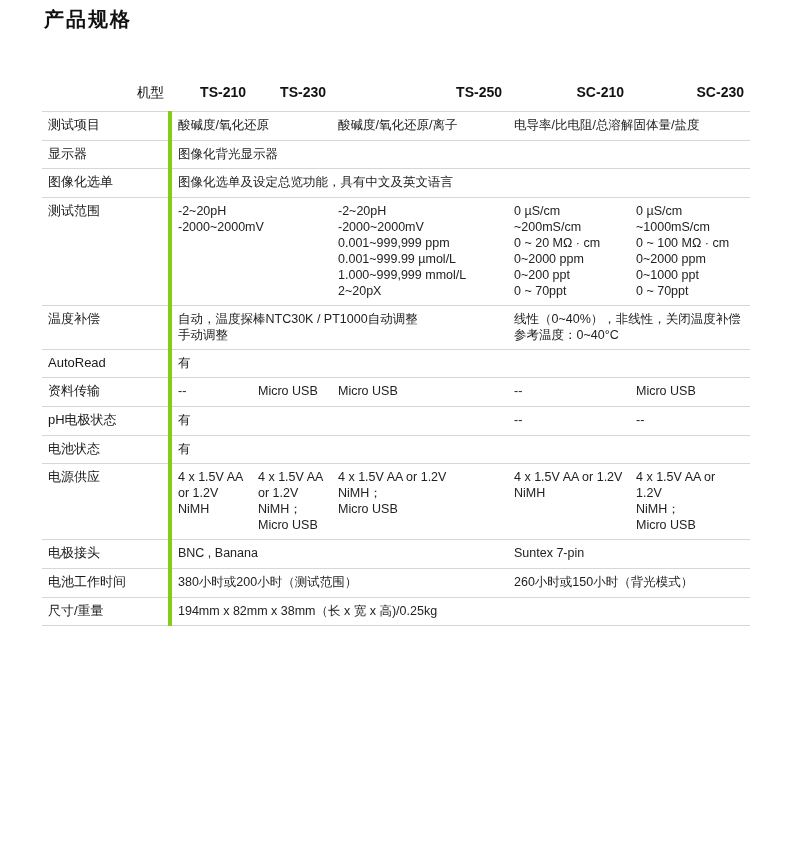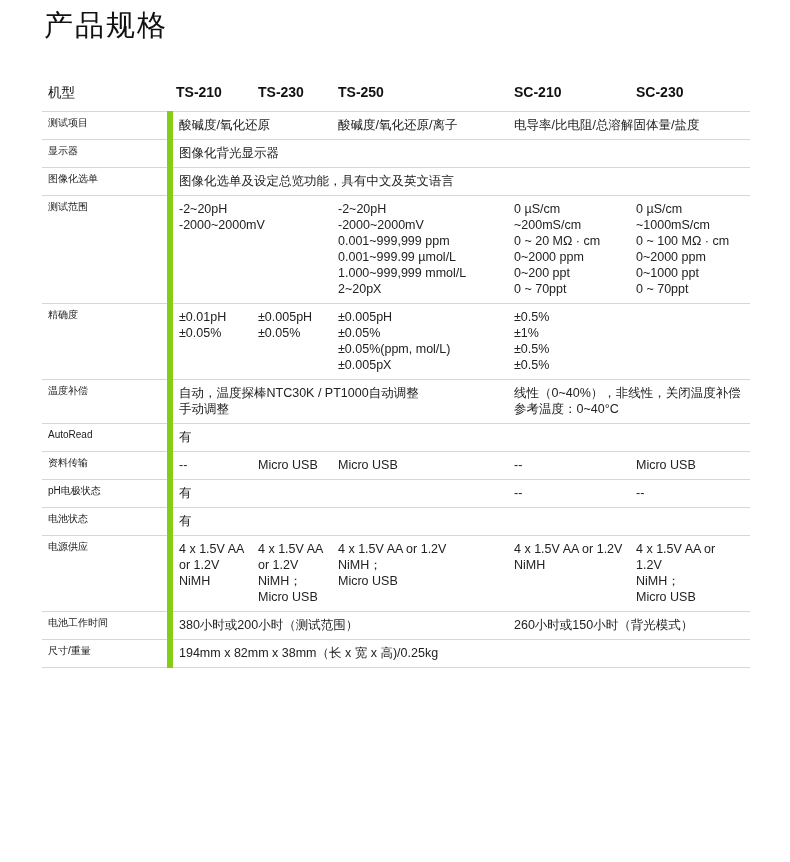--- a/index.html
+++ b/index.html
@@ -17,22 +17,22 @@
   .page {
     position: relative;
     width: 790px;
     height: 862px;
     box-sizing: border-box;
   }
   .title {
     position: absolute;
     left: 44px;
     top: 6px;
-    font-size: 29px;
-    font-weight: normal;
+    font-size: 20px;
+    font-weight: bold;
     letter-spacing: 2px;
     color: #111;
   }
   .spec-wrap {
     position: absolute;
     left: 42px;
     top: 80px;
     width: 708px;
   }
   table.spec {
@@ -52,32 +52,33 @@
   table.spec td, table.spec th {
     border-bottom: 1px solid #d7d7d7;
     padding: 5px 6px 6px 6px;
     vertical-align: top;
     text-align: left;
     font-weight: normal;
     line-height: 1.28;
     word-break: break-word;
   }
   table.spec td.label, table.spec th.label {
-    border-right: 6px solid #84cc16;
-    font-size: 10px;
+    border-right: 4px solid #84cc16;
+    font-size: 13px;
     padding-left: 6px;
     color: #1a1a1a;
   }
   table.spec tr.head th {
     border-bottom: 1px solid #d7d7d7;
     font-size: 14px;
     font-weight: bold;
     color: #111;
     padding-top: 4px;
     padding-bottom: 9px;
+    text-align: right;
   }
   table.spec tr.head th.label {
     font-weight: normal;
     font-size: 13.5px;
     border-right: none;
   }
   .multiline { white-space: pre-line; }
   .watermark {
     position: absolute;
     right: 46px;
@@ -145,35 +146,20 @@
 0~200 ppt
 0 ~ 70ppt</td>
             <td class="multiline">0 µS/cm
    ~1000mS/cm
 0 ~ 100 MΩ · cm
 0~2000 ppm
 0~1000 ppt
 0 ~ 70ppt</td>
           </tr>
           <tr>
-            <td class="label">精确度</td>
-            <td class="multiline">±0.01pH
-±0.05%</td>
-            <td class="multiline">±0.005pH
-±0.05%</td>
-            <td class="multiline">±0.005pH
-±0.05%
-±0.05%(ppm, mol/L)
-±0.005pX</td>
-            <td class="multiline" colspan="2">±0.5%
-±1%
-±0.5%
-±0.5%</td>
-          </tr>
-          <tr>
             <td class="label">温度补偿</td>
             <td class="multiline" colspan="3">自动，温度探棒NTC30K / PT1000自动调整
 手动调整</td>
             <td class="multiline" colspan="2">线性（0~40%），非线性，关闭温度补偿
 参考温度：0~40°C</td>
           </tr>
           <tr>
             <td class="label">AutoRead</td>
             <td class="multiline" colspan="5">有</td>
           </tr>
@@ -207,20 +193,25 @@
             <td class="multiline">4 x 1.5V AA or 1.2V
 NiMH；
 Micro USB</td>
             <td class="multiline">4 x 1.5V AA or 1.2V
 NiMH</td>
             <td class="multiline">4 x 1.5V AA or 1.2V
 NiMH；
 Micro USB</td>
           </tr>
           <tr>
+            <td class="label">电极接头</td>
+            <td class="multiline" colspan="3">BNC , Banana</td>
+            <td class="multiline" colspan="2">Suntex 7-pin</td>
+          </tr>
+          <tr>
             <td class="label">电池工作时间</td>
             <td class="multiline" colspan="3">380小时或200小时（测试范围）</td>
             <td class="multiline" colspan="2">260小时或150小时（背光模式）</td>
           </tr>
           <tr>
             <td class="label">尺寸/重量</td>
             <td class="multiline" colspan="5">194mm x 82mm x 38mm（长 x 宽 x 高)/0.25kg</td>
           </tr>
         </tbody>
     </table>

